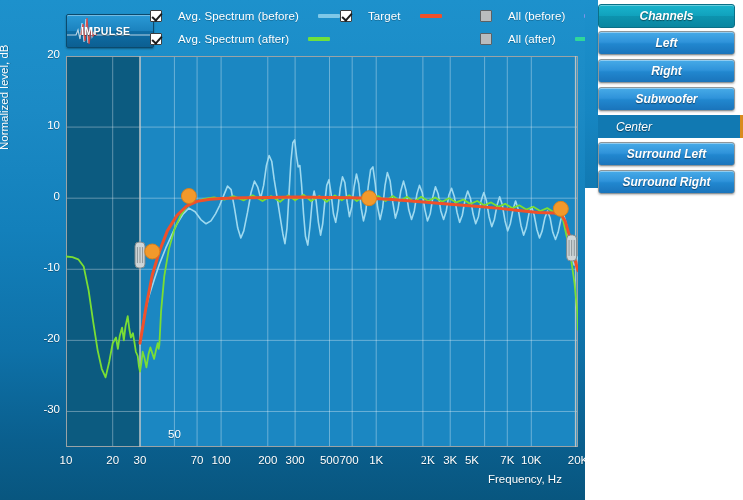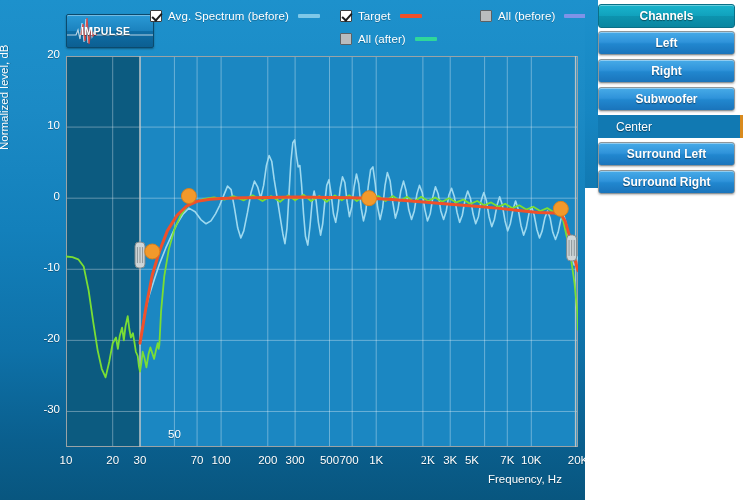--- a/index.html
+++ b/index.html
@@ -17,21 +17,21 @@
     background:linear-gradient(180deg,#1d91cc 0%,#1b8ac5 22%,#1380bb 46%,#0e71a8 70%,#0a5f8e 88%,#08567f 100%);
   }
 
   
   .legend{
     position:absolute;left:150px;top:4px;width:430px;height:46px;
     display:grid;grid-template-columns:190px 140px auto;
     grid-template-rows:23px 23px;
     align-items:center;
   }
-  .lg{display:flex;align-items:center;gap:6px;}
+  .lg{display:flex;align-items:center;gap:16px;}
   .cb{
     width:12px;height:12px;flex:0 0 12px;border:1px solid #3d3d3d;border-radius:1px;
     background:#ffffff;position:relative;box-sizing:border-box;
   }
   .cb.off{background:#b9bcbe;border-color:#5d6164;}
   .cb.on::after{
     content:"";position:absolute;left:3px;top:0px;width:4px;height:8px;
     border:solid #1c1c1c;border-width:0 2px 2px 0;transform:rotate(42deg);
   }
   .lglabel{color:#ffffff;font-size:11.5px;white-space:nowrap;letter-spacing:.1px;
@@ -64,21 +64,21 @@
     position:absolute;left:488px;top:473px;color:#ffffff;font-size:11.5px;
     text-shadow:0 1px 0 rgba(0,0,0,.3);
   }
   .ytick{position:absolute;color:#ffffff;font-size:11.5px;text-align:right;width:36px;
          text-shadow:0 1px 0 rgba(0,0,0,.3);}
   .xtick{position:absolute;color:#ffffff;font-size:11.5px;text-align:center;
          text-shadow:0 1px 0 rgba(0,0,0,.3);transform:translateX(-50%);}
 
   
   .right{
-    position:absolute;left:585px;top:0;width:158px;height:500px;background:#ffffff;
+    position:absolute;left:585px;top:0;width:158px;height:500px;background:#ffffff;font-style:italic;
   }
   .rightband{position:absolute;left:0;top:0;width:13px;height:188px;
      background:linear-gradient(180deg,#1d91cc 0%,#1686c2 60%,#1179b2 100%);}
   .chanlist{position:absolute;left:13px;top:4px;width:145px;}
   .chanhdr{
     height:22px;margin:0 8px 3px 0;border-radius:3px;
     background:linear-gradient(180deg,#19b4cc 0%,#11a2bd 48%,#0d93ae 52%,#0a86a0 100%);
     border:1px solid #0a7087;
     display:flex;align-items:center;justify-content:center;
     color:#ffffff;font-size:12px;font-weight:bold;text-shadow:0 1px 1px rgba(0,0,0,.45);
@@ -122,20 +122,25 @@
       </div>
       <div class="lg">
         <span class="cb on"></span>
         <span class="lglabel">Target</span>
         <span class="swatch" style="background:#f0502a"></span>
       </div>
       <div class="lg">
         <span class="cb off"></span>
         <span class="lglabel">All (before)</span>
         <span class="swatch" style="background:#7f93e8"></span>
+      </div>
+      <div class="lg">
+        <span class="cb on"></span>
+        <span class="lglabel">Avg. Spectrum (after)</span>
+        <span class="swatch" style="background:#6fe03c"></span>
       </div>
       <div></div>
       <div class="lg">
         <span class="cb off"></span>
         <span class="lglabel">All (after)</span>
         <span class="swatch" style="background:#2fd79a"></span>
       </div>
     </div>
 
     <div class="plotwrap">

